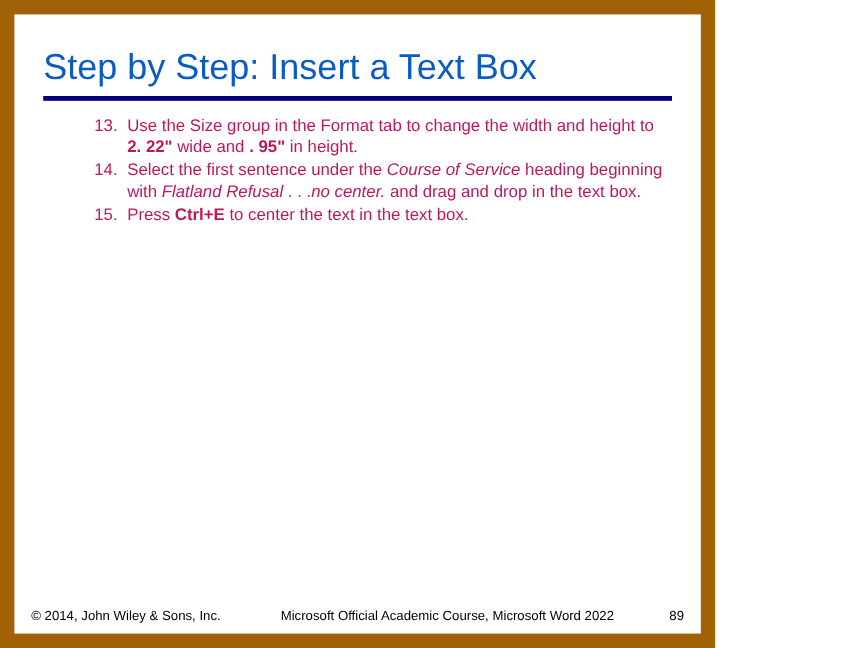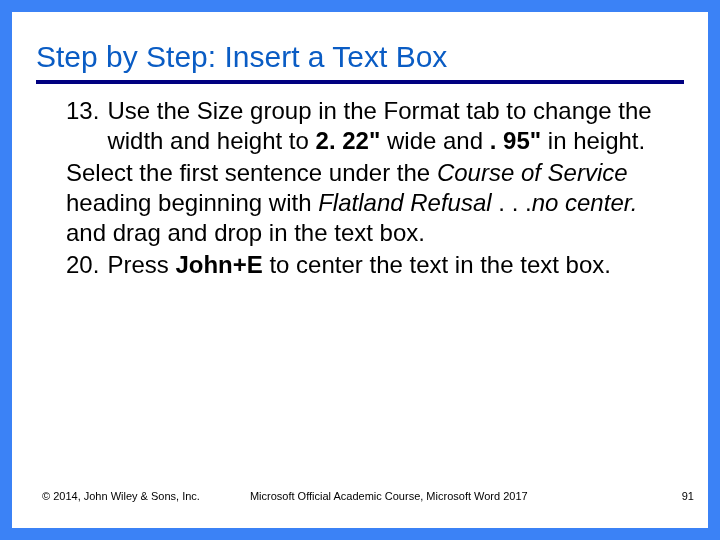--- a/index.html
+++ b/index.html
@@ -1,88 +1,88 @@
 <!DOCTYPE html>
 <html><head>
 <meta charset="utf-8">
 <style>
   * { margin: 0; padding: 0; box-sizing: border-box; }
   html, body { width: 720px; height: 540px; font-family: Arial, Helvetica, sans-serif; background: #fff; }
   .slide {
-    width: 720px;
+    width: 596px;
     height: 540px;
-    border: 12px solid #3b82f6;
+    border: 12px solid #a16207;
     position: relative;
     background: #fff;
   }
   .inner {
     padding: 28px 24px 0 24px;
   }
   .title {
     color: #0a5cc4;
     font-size: 30px;
     font-weight: 400;
     padding-bottom: 6px;
     border-bottom: 4px solid #000080;
     margin-bottom: 12px;
   }
   ol.steps {
     list-style: none;
     padding-left: 30px;
-    color: #000000;
-    font-size: 24px;
+    color: #be185d;
+    font-size: 14px;
     line-height: 1.25;
   }
   ol.steps li {
     display: flex;
     margin-bottom: 2px;
   }
   ol.steps li .num {
     flex: 0 0 40px;
     text-align: right;
     padding-right: 8px;
   }
   ol.steps li .txt {
     flex: 1;
   }
   .txt i { font-style: italic; }
   .txt b { font-weight: bold; }
   .footer {
     position: absolute;
-    bottom: 26px;
+    bottom: 8px;
     left: 14px;
     right: 14px;
     display: flex;
     align-items: baseline;
     font-size: 11px;
     color: #000;
-    margin-left: 16px;
   }
   .footer .copyright { flex: 0 0 auto; margin-right: 50px; }
   .footer .course { flex: 1 1 auto; }
   .footer .page { flex: 0 0 auto; text-align: right; }
 </style>
 </head>
 <body>
 
 <div class="slide">
   <div class="inner">
     <h1 class="title">Step by Step: Insert a Text Box</h1>
     <ol class="steps">
       <li>
         <span class="num">13.</span>
         <span class="txt">Use the Size group in the Format tab to change the width and height to <b>2. 22"</b> wide and <b>. 95"</b> in height.</span>
       </li>
       <li>
+        <span class="num">14.</span>
         <span class="txt">Select the first sentence under the <i>Course of Service</i> heading beginning with <i>Flatland Refusal</i> . . .<i>no center.</i> and drag and drop in the text box.</span>
       </li>
       <li>
-        <span class="num">20.</span>
-        <span class="txt">Press <b>John+E</b> to center the text in the text box.</span>
+        <span class="num">15.</span>
+        <span class="txt">Press <b>Ctrl+E</b> to center the text in the text box.</span>
       </li>
     </ol>
   </div>
   <div class="footer">
     <span class="copyright">© 2014, John Wiley &amp; Sons, Inc.</span>
-    <span class="course">Microsoft Official Academic Course, Microsoft Word 2017</span>
-    <span class="page">91</span>
+    <span class="course">Microsoft Official Academic Course, Microsoft Word 2022</span>
+    <span class="page">89</span>
   </div>
 </div>
 
 </body></html>

